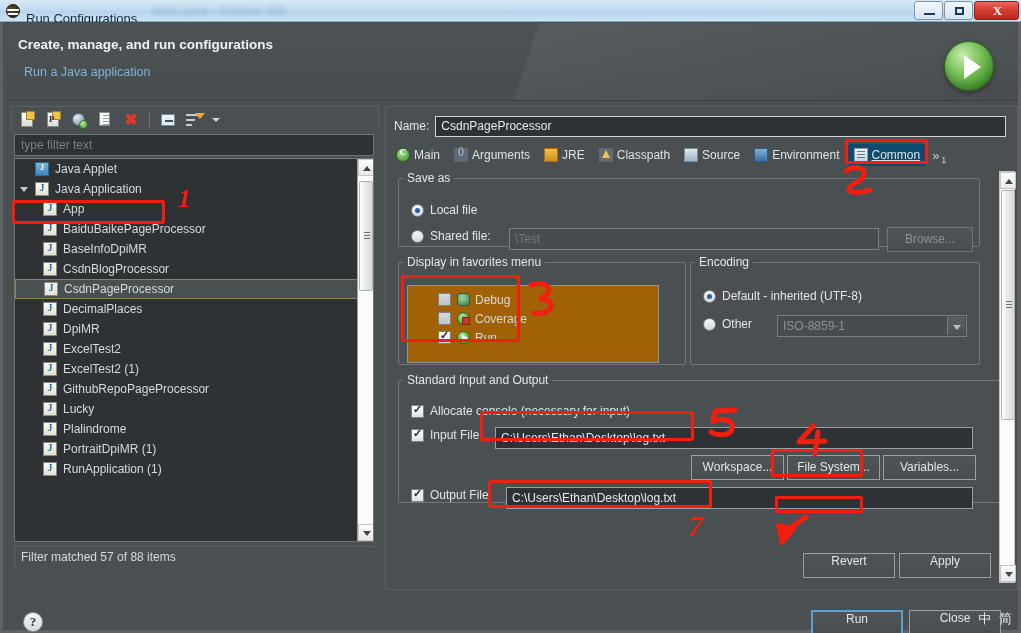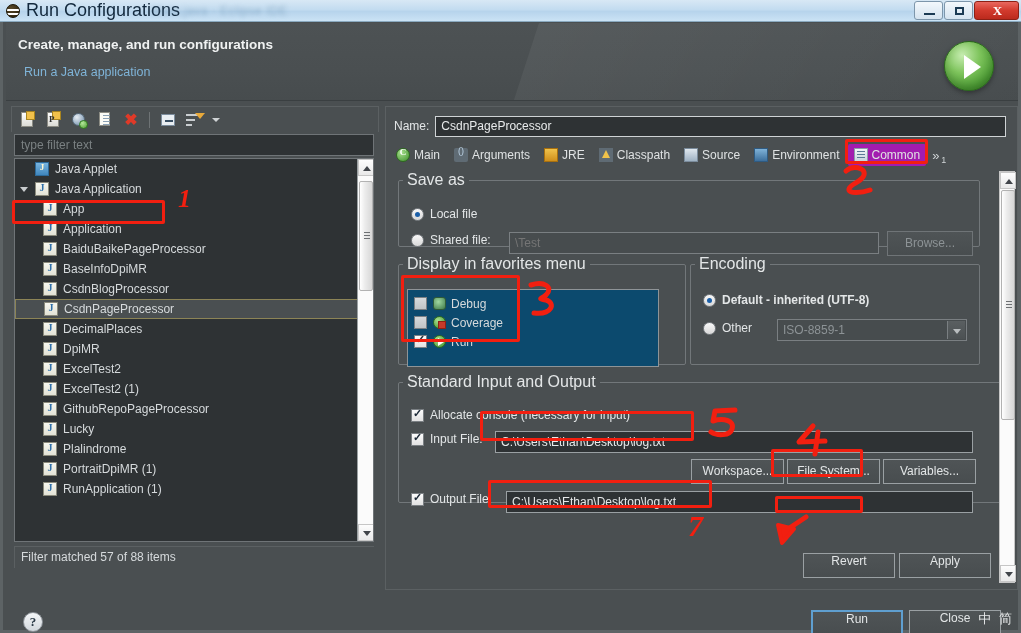--- a/index.html
+++ b/index.html
@@ -26,22 +26,22 @@
   }
   .title-icon::before {
     content: ""; position: absolute; left: 0; top: 4px; width: 14px; height: 2px;
     background: #ffffff;
   }
   .title-icon::after {
     content: ""; position: absolute; left: 0; top: 8px; width: 14px; height: 2px;
     background: #ffffff;
   }
   .title-text {
-    position: absolute; left: 26px; top: 0;
-    font-size: 18px; color: #12283c;
+    position: absolute; left: 26px; top: 11px;
+    font-size: 13px; color: #12283c;
   }
   .title-ghost {
     position: absolute; left: 152px; top: 4px;
     font-size: 12px; color: rgba(90,130,165,0.45);
     filter: blur(2.2px);
     letter-spacing: 0.5px;
     white-space: nowrap;
   }
   .wbtns { position: absolute; right: 2px; top: 1px; display: flex; gap: 1px; }
   .wbtn {
@@ -268,21 +268,21 @@
   }
 
   .tabs {
     position: absolute; left: 4px; top: 36px; width: 625px; height: 24px;
     display: flex; align-items: center; gap: 2px;
   }
   .tab {
     display: flex; align-items: center; height: 22px; padding: 0 6px;
     color: #dfe2e3; font-size: 12px; cursor: pointer; white-space: nowrap;
   }
-  .tab.active { background: #a21caf; border-radius: 2px; }
+  .tab.active { background: #0c4a6e; border-radius: 2px; text-decoration: underline; }
   .tab .ti { width: 14px; height: 14px; margin-right: 4px; flex: none; position: relative; }
   .ti-main { border-radius:50%; background: radial-gradient(circle at 35% 30%,#a8e08f,#3d8f2a); border:1px solid #2c6a1d; }
   .ti-main::after { content:"C"; position:absolute; left:0; top:-2px; width:12px; text-align:center;
     font-size:9px; font-weight:bold; color:#fff; font-family:"Liberation Serif",serif; }
   .ti-args { background:#5f6b74; border-radius:2px; }
   .ti-args::after { content:"()"; position:absolute; left:0; top:-2px; width:14px; text-align:center;
     font-size:9px; color:#bcd2e4; }
   .ti-jre { background: linear-gradient(180deg,#f0c24a,#cf8f1c); border:1px solid #a8700f; }
   .ti-cp { background:#5f6b74; }
   .ti-cp::after { content:""; position:absolute; left:3px; top:2px; width:0; height:0;
@@ -306,21 +306,21 @@
     position: absolute; left: 4px; top: 62px; width: 625px; height: 416px;
     overflow: hidden;
   }
 
   fieldset.grp {
     position: absolute;
     border: 1px solid #72777a; border-radius: 2px;
     padding: 0;
   }
   fieldset.grp > legend {
-    color: #e3e6e7; font-size: 16px; padding: 0 4px; margin-left: 4px;
+    color: #e3e6e7; font-size: 12px; padding: 0 4px; margin-left: 4px;
   }
 
   .radio, .check {
     position: relative; display: inline-flex; align-items: center;
     color: #e3e6e7; font-size: 12px; cursor: pointer;
   }
   .radio .rb {
     width: 13px; height: 13px; border-radius: 50%; margin-right: 6px; flex: none;
     background: linear-gradient(180deg,#f8f8f8,#d8d8d8); border: 1px solid #7b8084;
     position: relative;
@@ -363,21 +363,21 @@
     position:absolute; right:1px; top:1px; width:18px; height:18px;
     background: linear-gradient(180deg,#5a5f61,#4c5153); border-left:1px solid #7a7f82;
   }
   .sel-arrow::after {
     content:""; position:absolute; left:5px; top:8px; width:0; height:0;
     border-left:4px solid transparent; border-right:4px solid transparent; border-top:5px solid #b9bdbf;
   }
 
   .fav-list {
     position: absolute; left: 8px; top: 16px; width: 252px; height: 78px;
-    background: #0c4a6e; border: 1px solid #8f9497;
+    background: #a16207; border: 1px solid #8f9497; padding-left: 24px;
   }
   .fav-item { display:flex; align-items:center; height:19px; padding-left:6px; }
   .fav-ico { width:13px; height:13px; margin-right:5px; flex:none; position:relative; }
   .ico-debug { background: radial-gradient(circle at 40% 35%, #9fd8a0, #3f7a4a); border-radius:3px; border:1px solid #2f5c38; }
   .ico-cov { border-radius:50%; background: radial-gradient(circle at 35% 30%,#a8e08f,#3d8f2a); border:1px solid #2c6a1d; }
   .ico-cov::after { content:""; position:absolute; right:-1px; bottom:-1px; width:6px; height:6px; background:#c53a2a; border:1px solid #8d2015; }
   .ico-run { border-radius:50%; background: radial-gradient(circle at 35% 30%,#a8e08f,#3d8f2a); border:1px solid #2c6a1d; }
   .ico-run::after { content:""; position:absolute; left:4px; top:2px;
     border-left:6px solid #fff; border-top:4px solid transparent; border-bottom:4px solid transparent; }
 
@@ -490,24 +490,20 @@
             <span>Java Applet</span>
           </div>
         <div class="titem root">
             <span class="twisty open"></span>
             <span class="ico-j"></span>
             <span>Java Application</span>
           </div>
         <div class="titem child">
             <span class="ico-j"></span>
             <span>App</span>
-          </div>
-        <div class="titem child">
-            <span class="ico-j"></span>
-            <span>Application</span>
           </div>
         <div class="titem child">
             <span class="ico-j"></span>
             <span>BaiduBaikePageProcessor</span>
           </div>
         <div class="titem child">
             <span class="ico-j"></span>
             <span>BaseInfoDpiMR</span>
           </div>
         <div class="titem child">
@@ -648,21 +644,21 @@
                 <span class="cb"></span>
               </span>
             <span class="fav-ico ico-run"></span>
             <span style="color:#d6dadc;">Run</span>
           </div>
         </div>
       </fieldset>
 
       <fieldset class="grp" style="left:300px; top:86px; width:290px; height:110px;">
         <legend>Encoding</legend>
-        <div class="radio on" style="position:absolute; left:12px; top:20px;font-weight:bold;">
+        <div class="radio on" style="position:absolute; left:12px; top:20px;">
           <span class="rb"></span>
           <span>Default - inherited (UTF-8)</span>
         </div>
         <div class="radio" style="position:absolute; left:12px; top:48px;">
           <span class="rb"></span>
           <span>Other</span>
         </div>
         <div class="sel-box" style="position:absolute; left:86px; top:46px; width:190px;">
           <span>ISO-8859-1</span>
           <span class="sel-arrow"></span>

